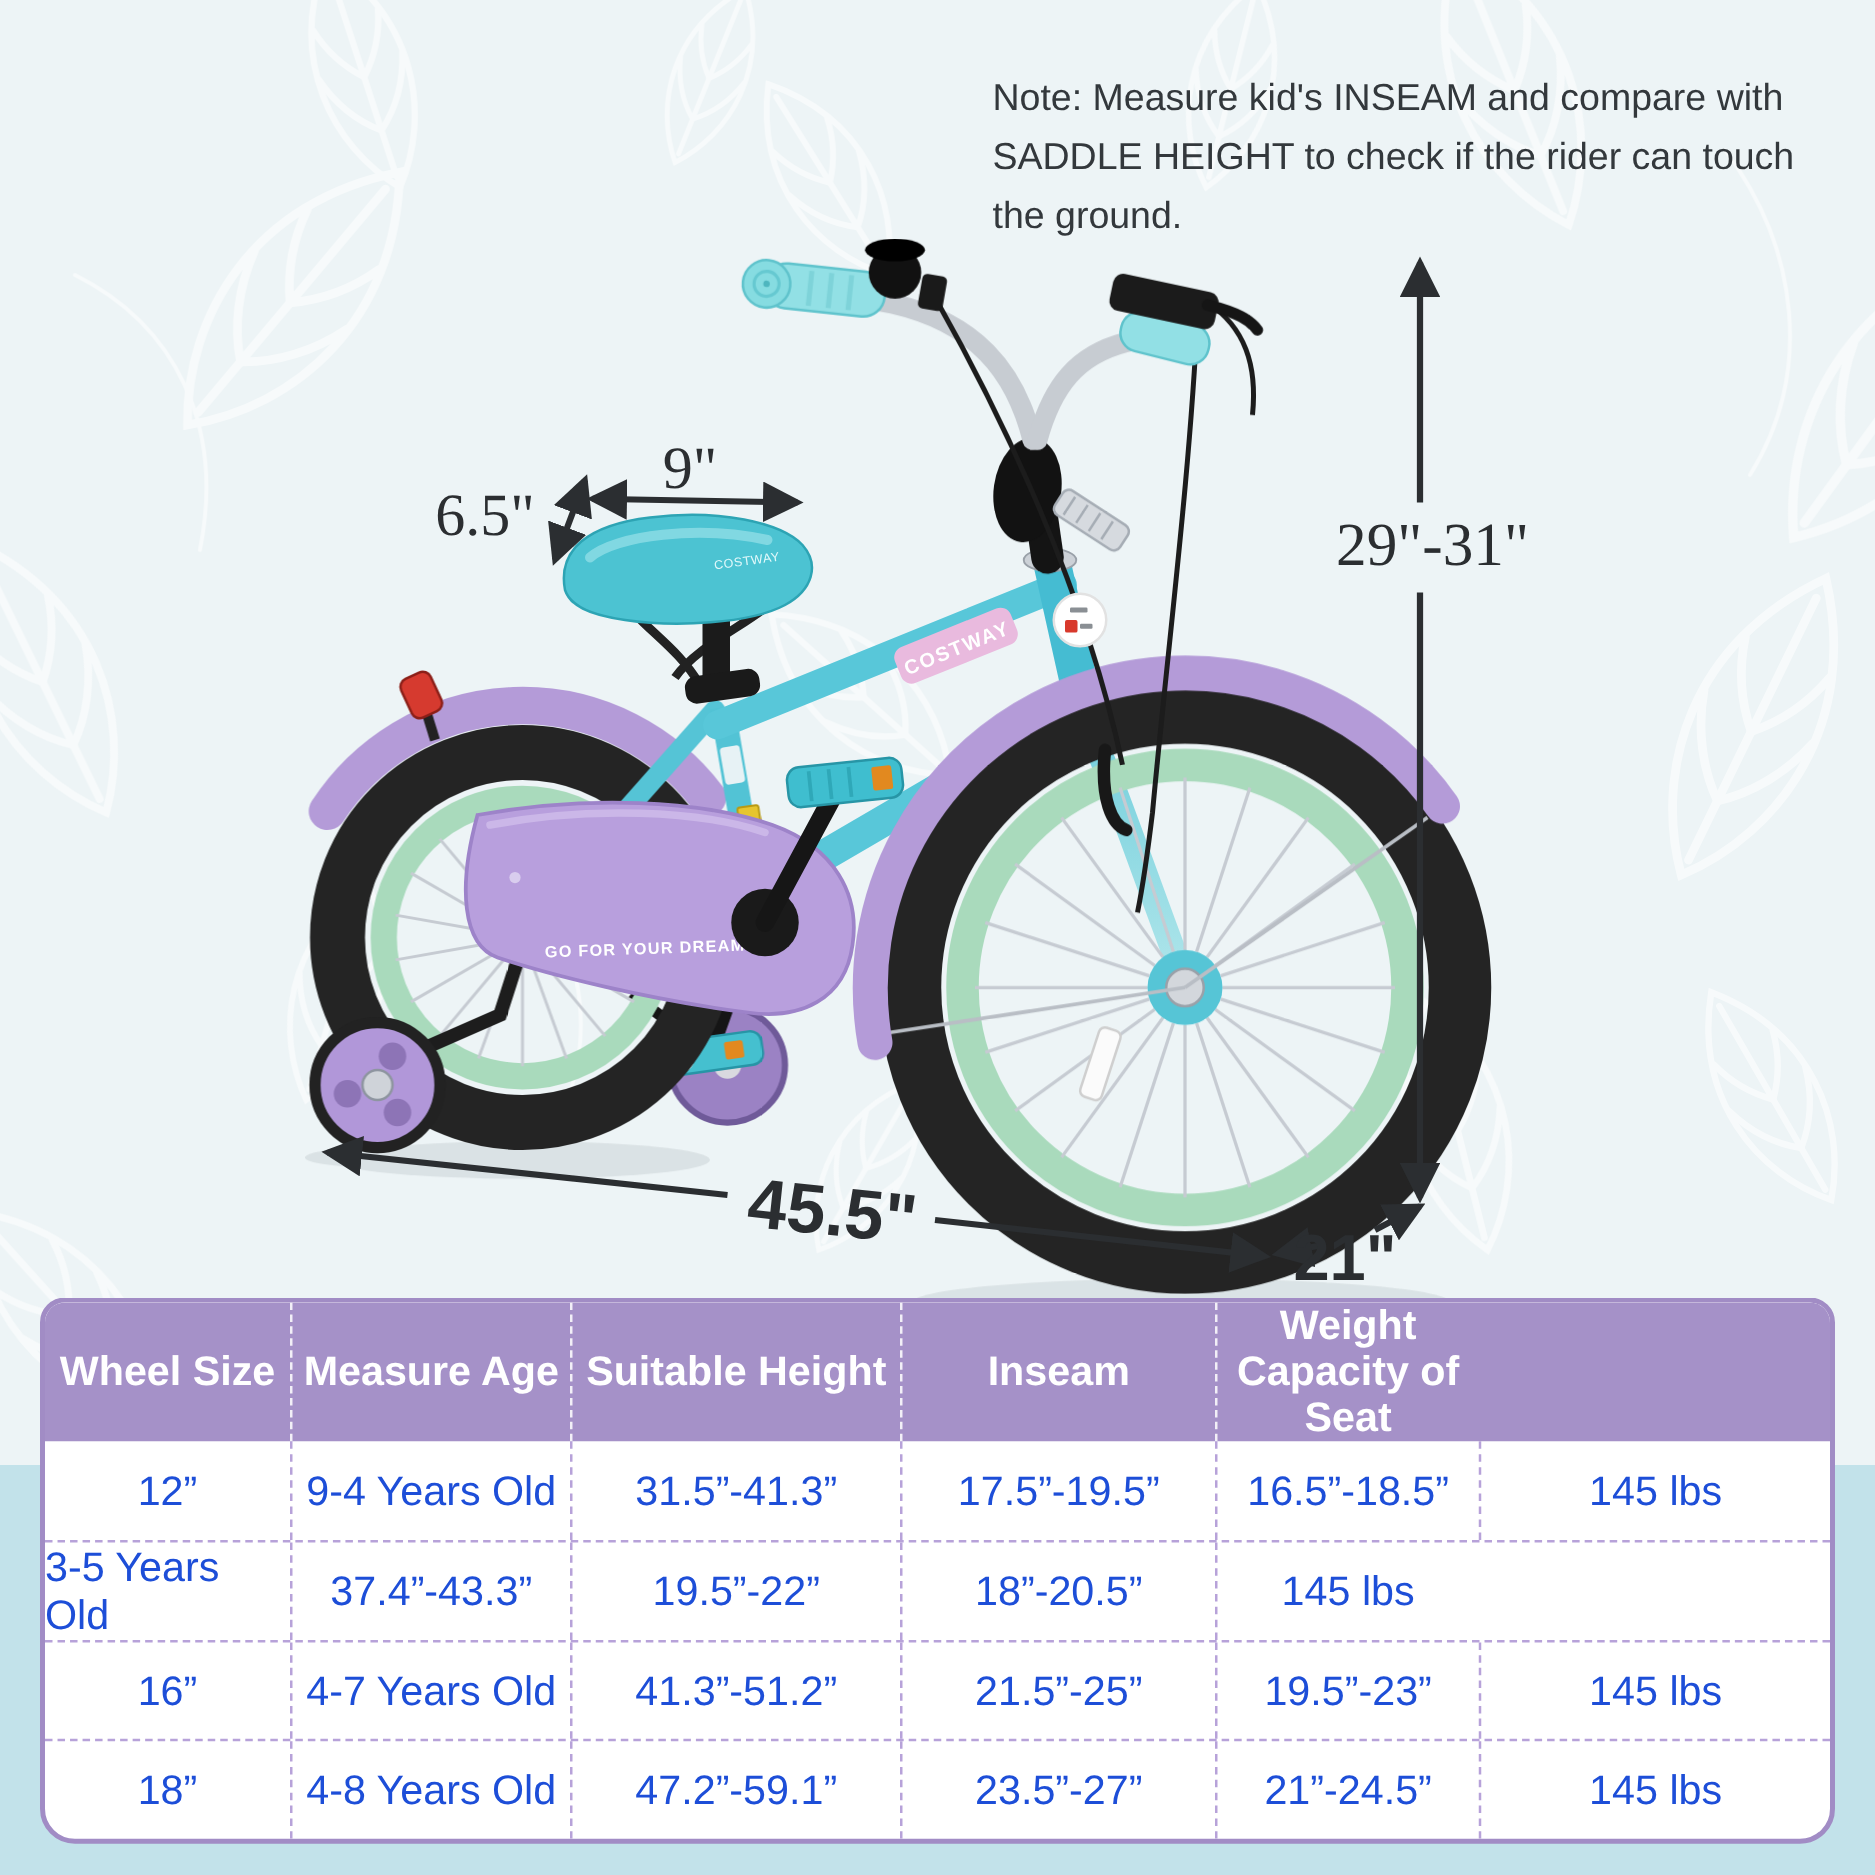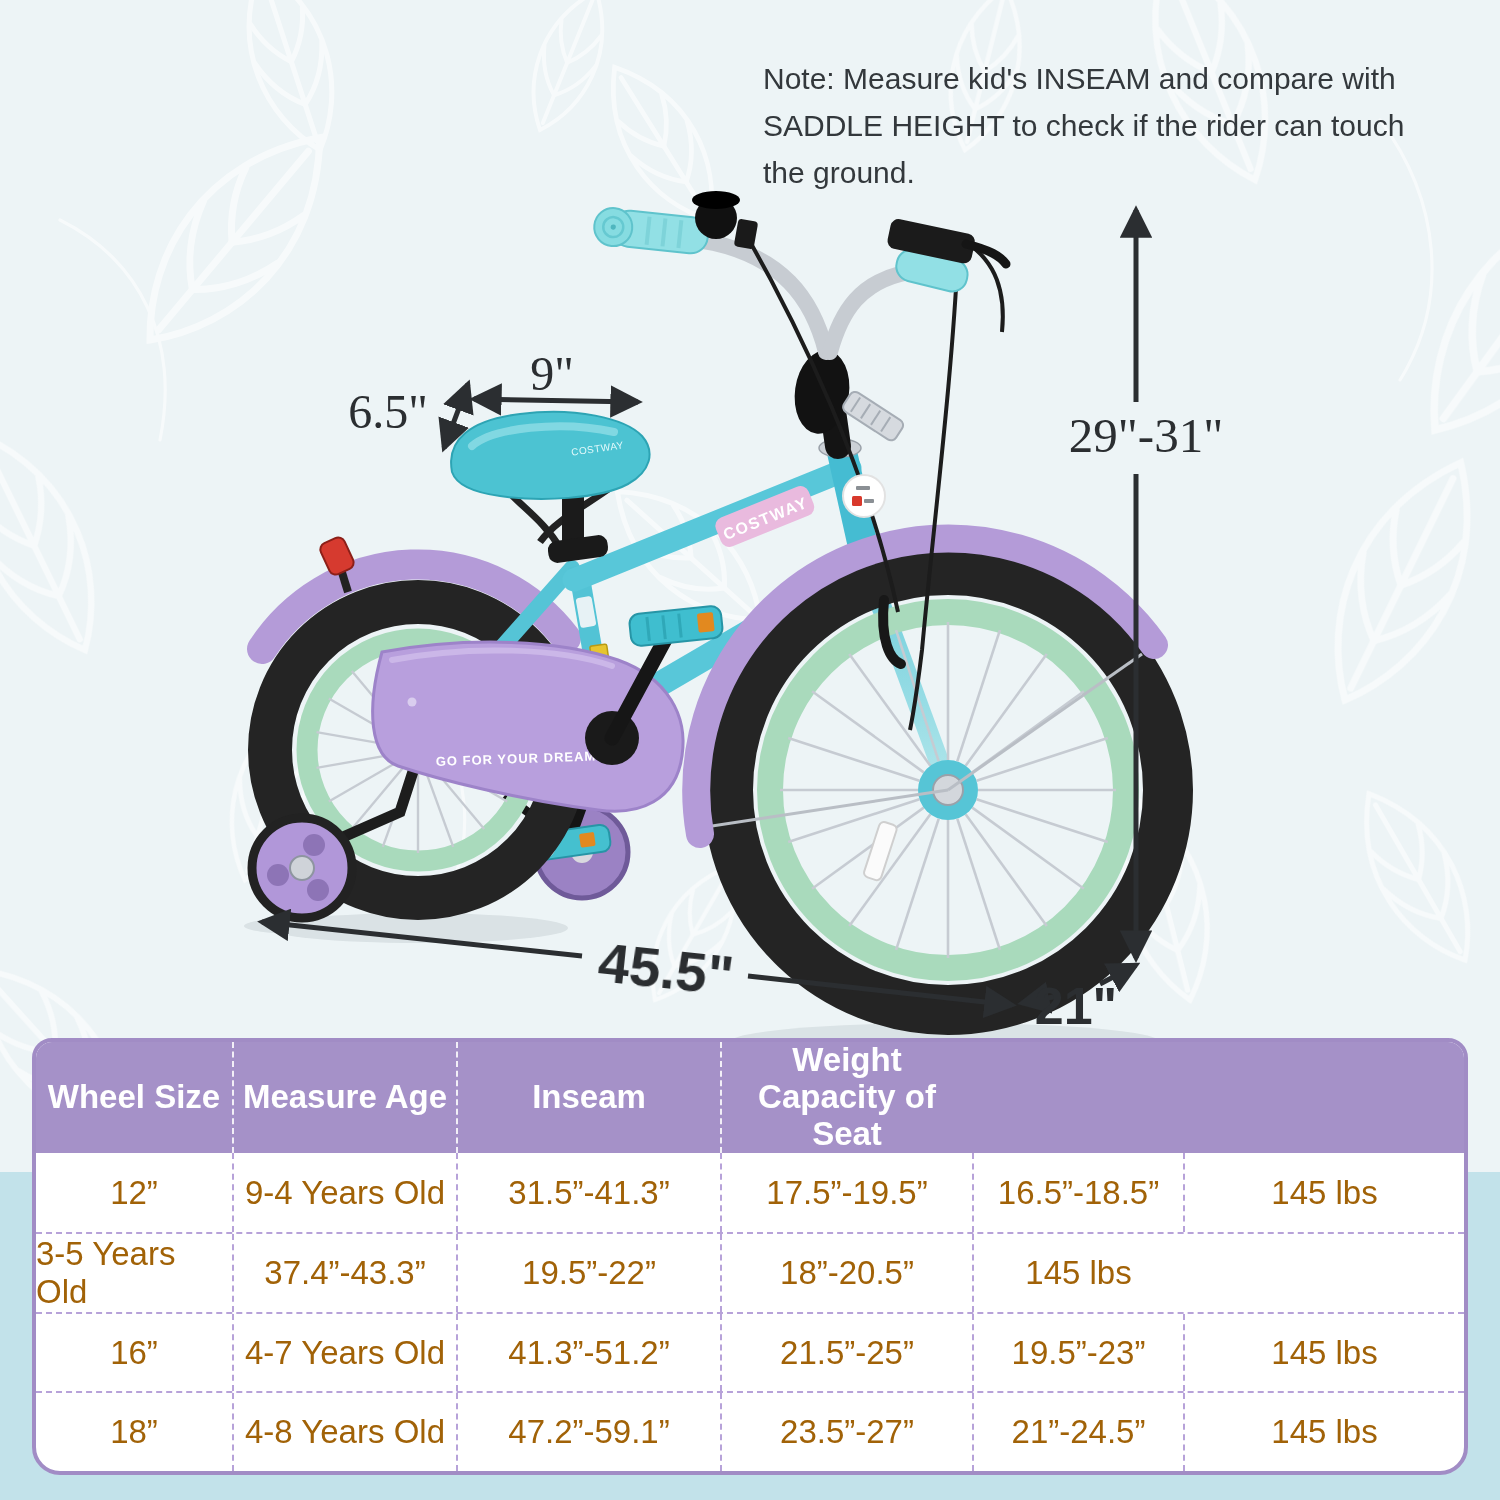--- a/index.html
+++ b/index.html
@@ -6,35 +6,35 @@
   .stage{position:relative;width:1500px;height:1500px;overflow:hidden;
          background:#edf4f6;font-family:"Liberation Sans",sans-serif;}
   .band{position:absolute;left:0;top:1172px;width:1500px;height:328px;background:#c2e2ea;}
   .scene{position:absolute;left:0;top:0;width:1500px;height:1500px;}
   .title{position:absolute;left:56px;top:14px;font-size:120px;font-weight:bold;
          letter-spacing:-3px;color:#a88fca;
          text-shadow:-5px -5px 0 #fff,5px -5px 0 #fff,-5px 5px 0 #fff,5px 5px 0 #fff,
                      0 -6px 0 #fff,0 6px 0 #fff,-6px 0 0 #fff,6px 0 0 #fff;}
   .note{position:absolute;left:763px;top:56px;width:710px;font-size:30px;
         line-height:1.56;color:#33383c;}
-  .note span{display:block;}
+  .note span{display:block;margin-left:31px;}
   .spec-table{position:absolute;left:32px;top:1038px;width:1436px;height:437px;
         box-sizing:border-box;border:4px solid #a18cc5;border-radius:20px 20px 28px 28px;
         overflow:hidden;background:#fff;display:flex;flex-direction:column;}
   .thead{flex:0 0 91px;display:grid;grid-template-columns:196px 224px 264px 252px 211px 281px;
         background:#a591c8;}
   .th{display:flex;align-items:center;justify-content:center;text-align:center;
         color:#fff;font-weight:bold;font-size:33px;line-height:1.12;
         border-left:2px dashed rgba(255,255,255,.85);box-sizing:border-box;padding:0 6px;}
   .th:first-child{border-left:none;}
   .tbody{flex:1;display:grid;grid-template-rows:repeat(4,1fr);}
   .tr{display:grid;grid-template-columns:196px 224px 264px 252px 211px 281px;
         border-top:2px dashed #b7a2d9;box-sizing:border-box;}
   .tr:first-child{border-top:none;}
-  .td{display:flex;align-items:center;justify-content:center;font-size:33px;color:#a16207;
+  .td{display:flex;align-items:center;justify-content:center;font-size:33px;color:#1d4ed8;
         border-left:2px dashed #b7a2d9;box-sizing:border-box;}
   .td:first-child{border-left:none;}
   text{user-select:none;}
 </style>
 </head>
 <body>
 
 <div class="stage">
   <div class="band"></div>
 
@@ -322,20 +322,21 @@
   <div class="note">
     <span>Note: Measure kid's INSEAM and compare with</span>
     <span>SADDLE HEIGHT to check if the rider can touch</span>
     <span>the ground.</span>
   </div>
 
   <div class="spec-table">
     <div class="thead">
       <div class="th">Wheel Size</div>
       <div class="th">Measure Age</div>
+      <div class="th">Suitable Height</div>
       <div class="th">Inseam</div>
       <div class="th">Weight Capacity of Seat</div>
     </div>
     <div class="tbody">
       <div class="tr">
         <div class="td">12”</div>
         <div class="td">9-4 Years Old</div>
         <div class="td">31.5”-41.3”</div>
         <div class="td">17.5”-19.5”</div>
         <div class="td">16.5”-18.5”</div>

